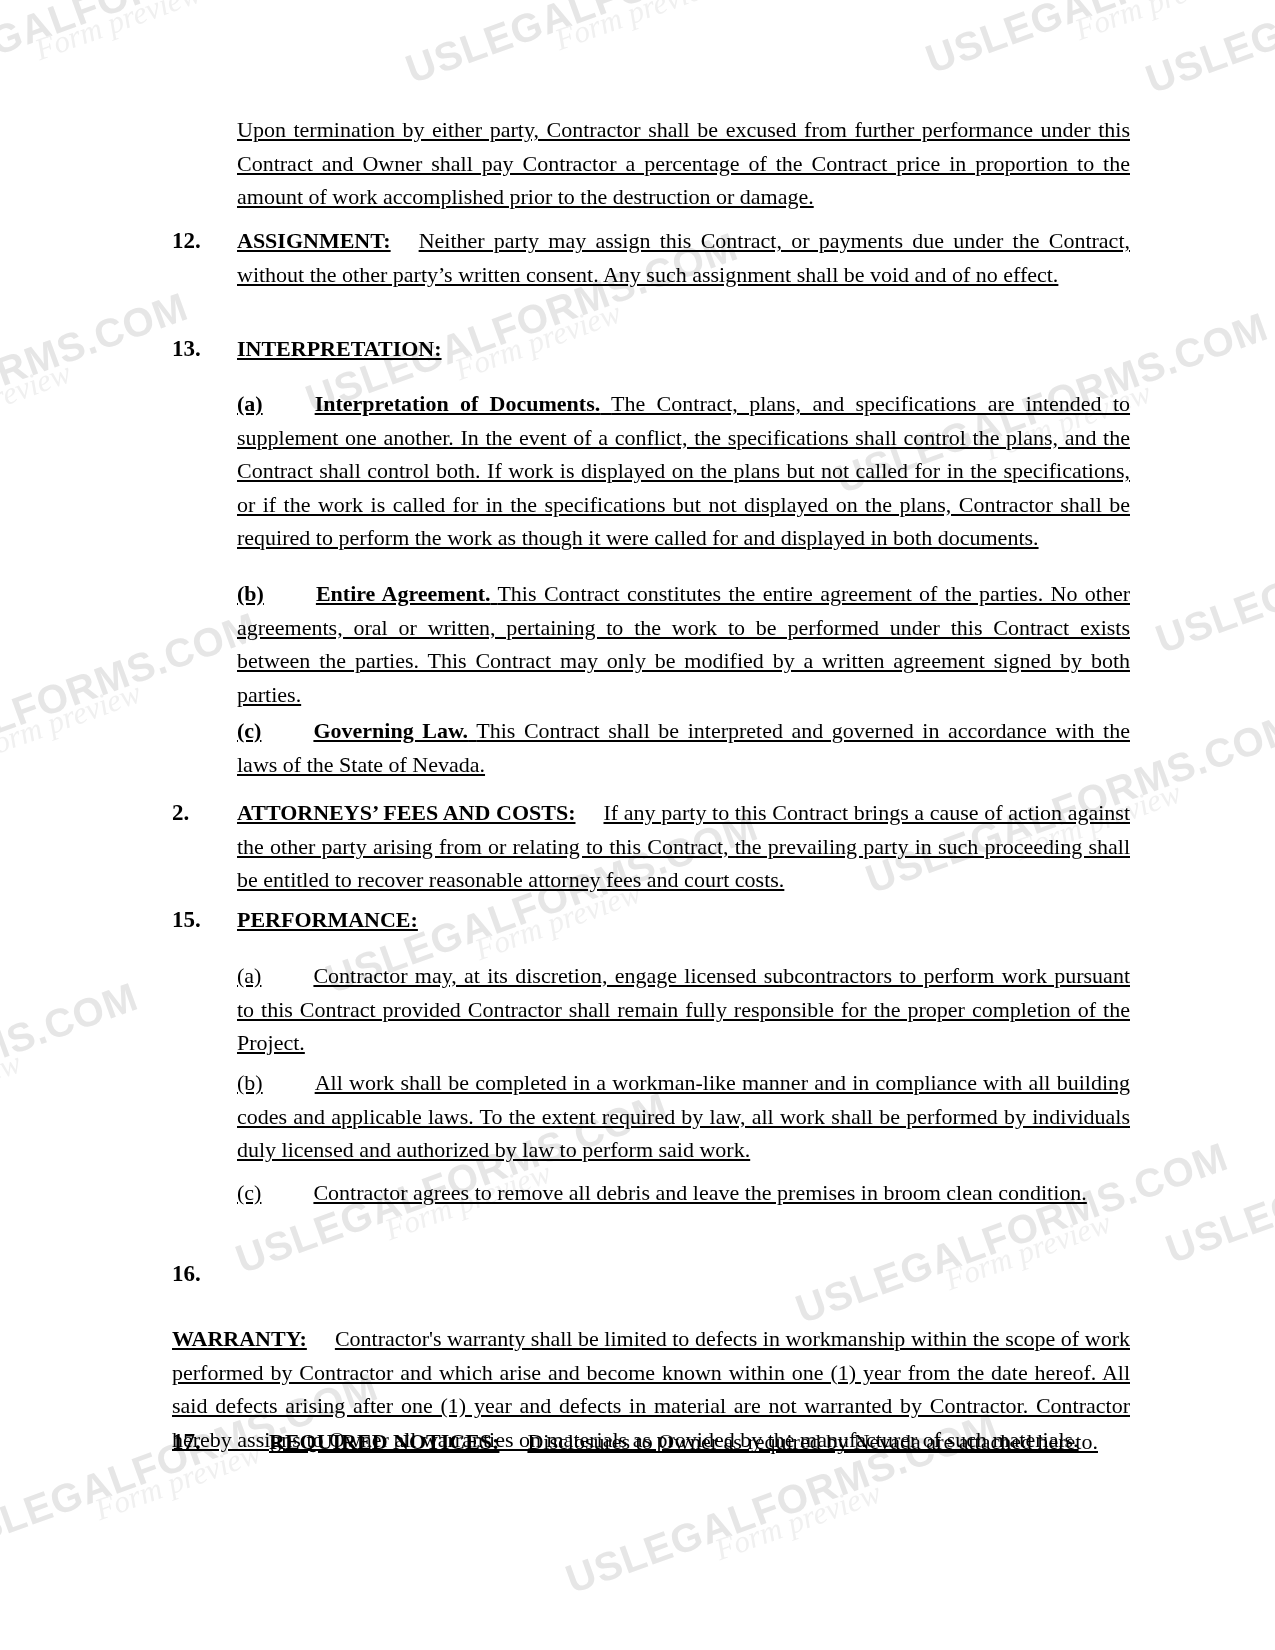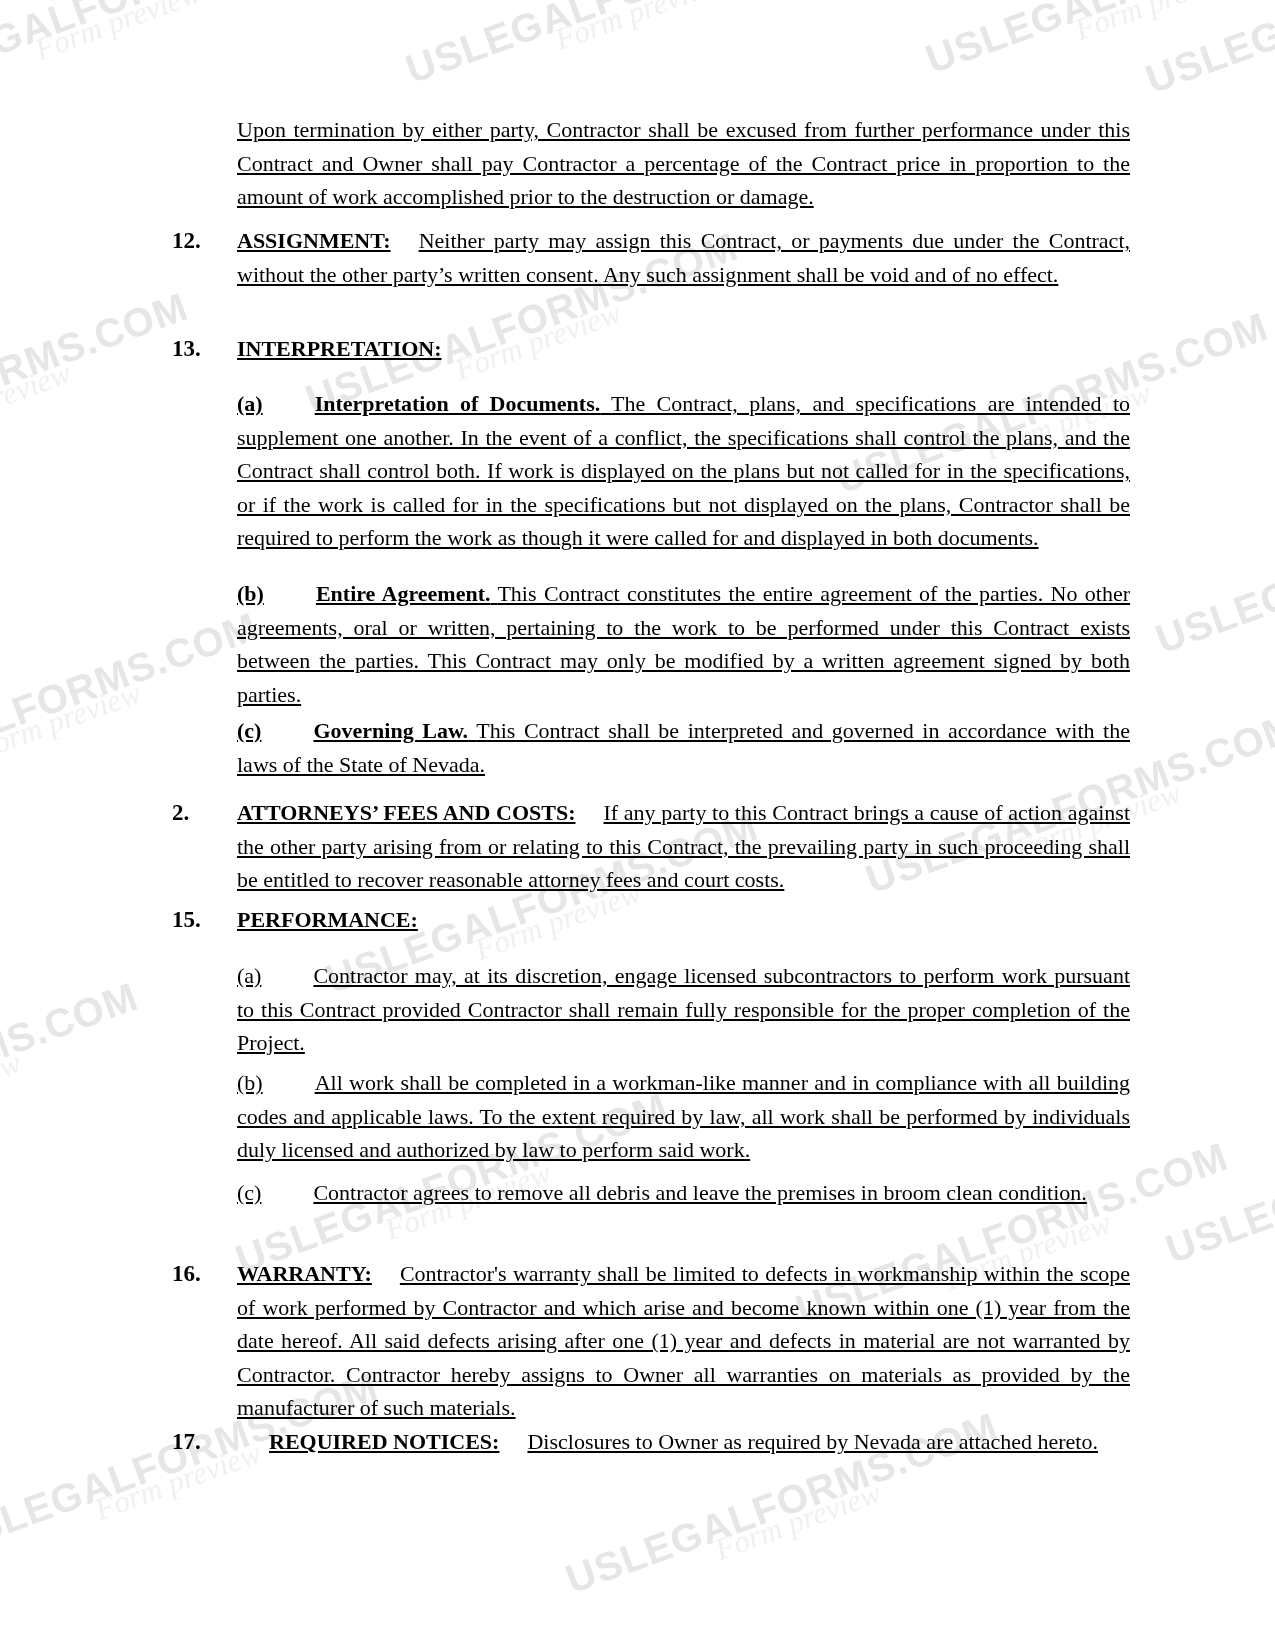--- a/index.html
+++ b/index.html
@@ -254,21 +254,21 @@
         <span>(b)</span><span class="tab"></span><span>All work shall be completed in a workman-like manner and in compliance with all building codes and applicable laws. To the extent required by law, all work shall be performed by individuals duly licensed and authorized by law to perform said work.</span>
       </p>
     </div>
 
     <div class="block" style="position:absolute; left:237px; top:1176px; width:893px;">
       <p class="doc-para">
         <span>(c)</span><span class="tab"></span><span>Contractor agrees to remove all debris and leave the premises in broom clean condition.</span>
       </p>
     </div>
 
-    <div class="block clause" style="position:absolute; left:172px; top:1257px; width:958px;">
+    <div class="block clause" style="position:absolute; left:172px; top:1257px; width:958px;flex-direction:column;">
       <div class="clause-num">16.</div>
       <div class="clause-body">
         <p class="doc-para">
           <span class="lead">WARRANTY:</span><span class="tab-sm"></span><span class="tab-sm"></span><span>Contractor's warranty shall be limited to defects in workmanship within the scope of work performed by Contractor and which arise and become known within one (1) year from the date hereof.  All said defects arising after one (1) year and defects in material are not warranted by Contractor.   Contractor hereby assigns to Owner all warranties on materials as provided by the manufacturer of such materials.</span>
         </p>
       </div>
     </div>
 
     <div class="block clause" style="position:absolute; left:172px; top:1425px; width:958px;">
       <div class="clause-num">17.</div>

